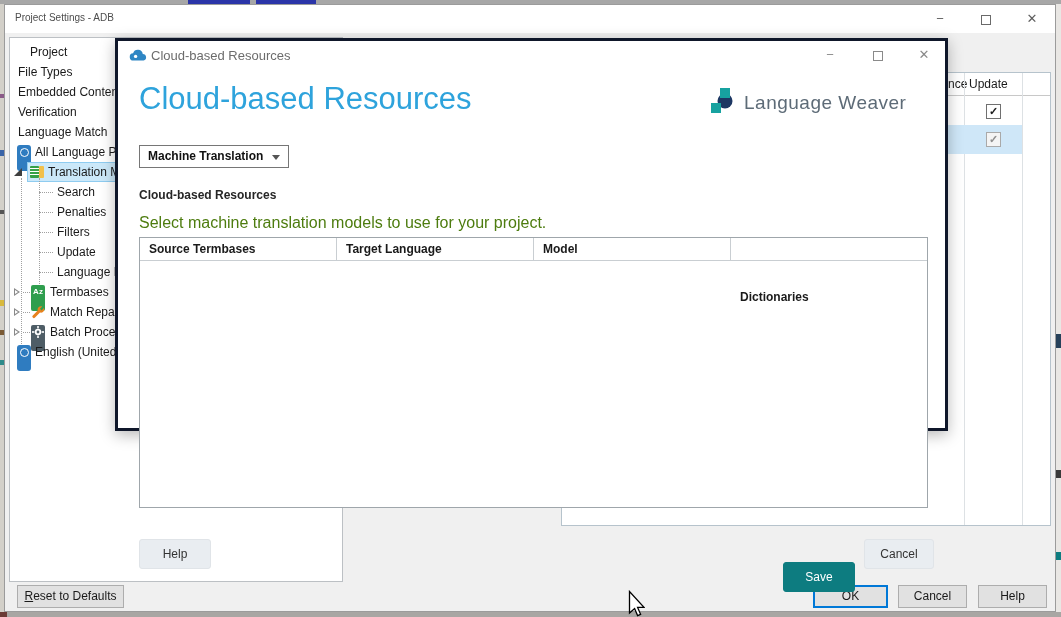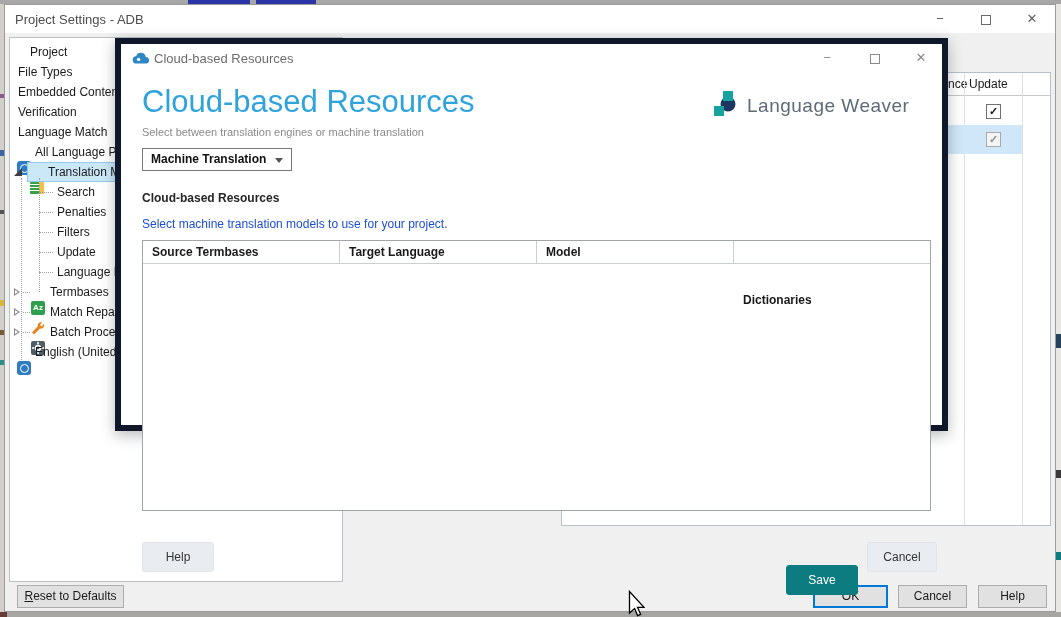--- a/index.html
+++ b/index.html
@@ -13,31 +13,31 @@
   .strip-left { position:absolute; left:0; top:4px; width:4px; height:608px; background:#d3d0c9; }
   .strip-left i { position:absolute; left:0; width:4px; display:block; }
   .strip-right { position:absolute; right:0; top:4px; width:5px; height:608px; background:#e9e7e4; }
   .strip-right i { position:absolute; left:0; width:5px; display:block; }
   .strip-bottom { position:absolute; left:0; bottom:0; width:1061px; height:5px; background:#a8a6a3; }
   .strip-bottom i { position:absolute; left:0; bottom:0; width:7px; height:5px; background:#6b3a35; }
 
   
   .mainwin { position:absolute; left:4px; top:4px; width:1052px; height:608px; background:#f0f0f0; border:1px solid #9b9b9b; }
   .titlebar { position:absolute; left:0; top:0; right:0; height:28px; background:#ffffff; }
-  .titlebar .ttext { position:absolute; left:10px; top:7px; font-size:13px; color:#4d4d4d; }
+  .titlebar .ttext { position:absolute; left:10px; top:7px; font-size:10px; color:#4d4d4d; }
   .wbtn { position:absolute; top:0; width:46px; height:28px; text-align:center; line-height:28px; color:#5f5f5f; font-size:13px; }
   .wbtn.minb { right:92px; } .wbtn.maxb { right:46px; } .wbtn.clsb { right:0; }
   .maxglyph { display:inline-block; width:10px; height:10px; border:1px solid #6a6a6a; vertical-align:middle; }
 
   
   .sidebar { position:absolute; left:4px; top:32px; width:334px; height:545px; background:#fff; border:1px solid #bcc0c4; overflow:hidden; }
   .trow { position:absolute; left:0; width:100%; height:20px; line-height:20px; font-size:12px; color:#1a1a1a; }
   .tlabel { position:absolute; top:0; height:20px; line-height:20px; white-space:nowrap; }
   .hl { position:absolute; left:17px; right:-2px; top:0; bottom:0; background:#cbe8f9; border:1px solid #8fccf0; }
-  .ticon { position:absolute; top:19px; width:14px; height:14px; }
+  .ticon { position:absolute; top:3px; width:14px; height:26px; }
   .icon-globe { background:#2f7cc0; border-radius:3px; }
   .icon-globe::after { content:""; position:absolute; left:3px; top:3px; width:7px; height:7px; border:1.4px solid #fff; border-radius:50%; }
   .icon-tm .g { position:absolute; left:0; top:1px; width:9px; height:12px; background:#36a146; border-radius:1px;
       background-image:linear-gradient(#36a146 2px, #fff 2px, #fff 3px, #36a146 3px, #36a146 5px, #fff 5px, #fff 6px, #36a146 6px, #36a146 8px, #fff 8px, #fff 9px, #36a146 9px); }
   .icon-tm .y { position:absolute; left:9px; top:1px; width:5px; height:12px; background:#f2c04a; border-radius:1px; }
   .icon-tb { background:#2f9e4e; border-radius:2px; color:#fff; font-size:8px; font-weight:bold; text-align:center; line-height:14px; }
   .icon-gear { background:#4e5d66; border-radius:2px; }
   .expander { position:absolute; top:6px; width:8px; height:8px; }
   .exp-open { background:#3f3f3f; clip-path:polygon(100% 0, 100% 100%, 0 100%); }
   .exp-closed::before { content:""; position:absolute; left:0; top:0; border-left:6px solid #8a8a8a; border-top:4px solid transparent; border-bottom:4px solid transparent; }
@@ -52,35 +52,35 @@
   .rpanel .hcell { position:absolute; top:4px; white-space:nowrap; }
   .rpanel .row2hl { position:absolute; left:0; top:52px; width:460px; height:29px; background:#cfe7f8; }
   .cb { position:absolute; width:15px; height:15px; background:#fff; border:1px solid #707070; font-weight:bold; font-size:11px; line-height:13px; text-align:center; color:#1c1c1c; }
   .cb.disabled { background:#f4f4f4; border-color:#a9a9a9; color:#8f8f8f; }
 
   
   .btn { position:absolute; height:23px; background:#e1e1e1; border:1px solid #adadad; font-size:12px; color:#1a1a1a; text-align:center; line-height:21px; }
   .btn.default { border:2px solid #0078d7; line-height:19px; }
 
   
-  .modal { position:absolute; left:115px; top:38px; width:833px; height:393px; background:#fff; border:6px solid #0f172a; box-shadow:0 4px 14px rgba(0,0,0,0.28); }
+  .modal { position:absolute; left:115px; top:38px; width:833px; height:393px; background:#fff; border:3px solid #0f172a; box-shadow:0 4px 14px rgba(0,0,0,0.28); }
   .mtitle { position:absolute; left:0; top:0; right:0; height:28px; background:#fff; }
   .mtitle .mtext { position:absolute; left:33px; top:7px; font-size:13px; color:#6c6c6c; }
   .mtitle .cloud { position:absolute; left:11px; top:7px; }
   .mwbtn { position:absolute; top:2px; width:30px; height:24px; text-align:center; line-height:24px; color:#8a8a8a; font-size:13px; }
   .mwbtn.minb { right:100px; } .mwbtn.maxb { right:52px; } .mwbtn.clsb { right:6px; }
   .mwbtn .maxglyph { border-color:#8a8a8a; }
   .heading { position:absolute; left:21px; top:40px; font-size:31px; font-weight:300; color:#2ea3dc; letter-spacing:0px; }
   .logo { position:absolute; left:592px; top:47px; width:230px; height:30px; }
   .logo .lw-text { position:absolute; left:34px; top:4px; font-size:19px; color:#5d6b77; letter-spacing:0.5px; white-space:nowrap; }
   .subtitle { position:absolute; left:21px; top:82px; font-size:11px; color:#8a8a8a; }
   .dropdown { position:absolute; left:21px; top:104px; width:150px; height:23px; background:#fff; border:1px solid #767676; font-size:12px; font-weight:bold; color:#111; line-height:21px; padding-left:8px; }
   .dropdown .caret { position:absolute; right:8px; top:9px; width:0; height:0; border-left:4px solid transparent; border-right:4px solid transparent; border-top:5px solid #555; }
   .sectitle { position:absolute; left:21px; top:147px; font-size:12px; font-weight:bold; color:#262626; }
-  .secdesc { position:absolute; left:21px; top:173px; font-size:12px; color:#1d4ed8; }
+  .secdesc { position:absolute; left:21px; top:173px; font-size:16px; color:#4d7c0f; }
   .mtable { position:absolute; left:21px; top:196px; width:789px; height:271px; border:1px solid #9fa6ab; background:#fff; }
   .mtable .th { position:absolute; top:0; height:22px; border-right:1px solid #c9ced2; font-size:12px; font-weight:bold; color:#1a1a1a; line-height:22px; padding-left:9px; }
   .mtable .thline { position:absolute; left:0; right:0; top:22px; height:1px; background:#c9ced2; }
   .mbtn { position:absolute; height:30px; border-radius:3px; background:#e9edf1; border:1px solid #e0e4e8; font-size:12px; color:#333; text-align:center; line-height:28px; }
   .mbtn.save { background:#0d7c80; border-color:#0d7c80; color:#fff; }
 
   .cursor { position:absolute; left:628px; top:590px; }
 </style>
 </head>
 <body>
@@ -251,21 +251,20 @@
 
     <div class="logo">
       <svg width="28" height="28" viewBox="0 0 28 28">
         <circle cx="15" cy="13" r="7.5" fill="#1d3763"></circle>
         <rect x="10" y="0" width="10" height="10" fill="#17a2a0"></rect>
         <rect x="1" y="15" width="10" height="10" fill="#17a2a0"></rect>
       </svg>
       <span class="lw-text">Language Weaver</span>
     </div>
 
-    <div class="subtitle">Select between translation engines or machine translation</div>
 
     <div class="dropdown">
       <span>Machine Translation</span>
       <span class="caret"></span>
     </div>
 
     <div class="sectitle">Cloud-based Resources</div>
     <div class="secdesc">Select machine translation models to use for your project.</div>
 
     <div class="mtable">

